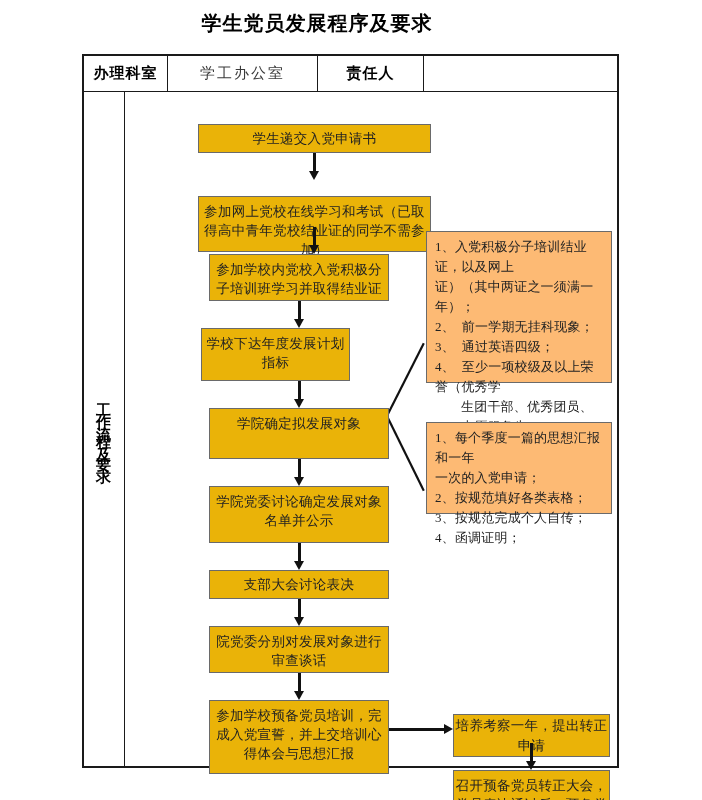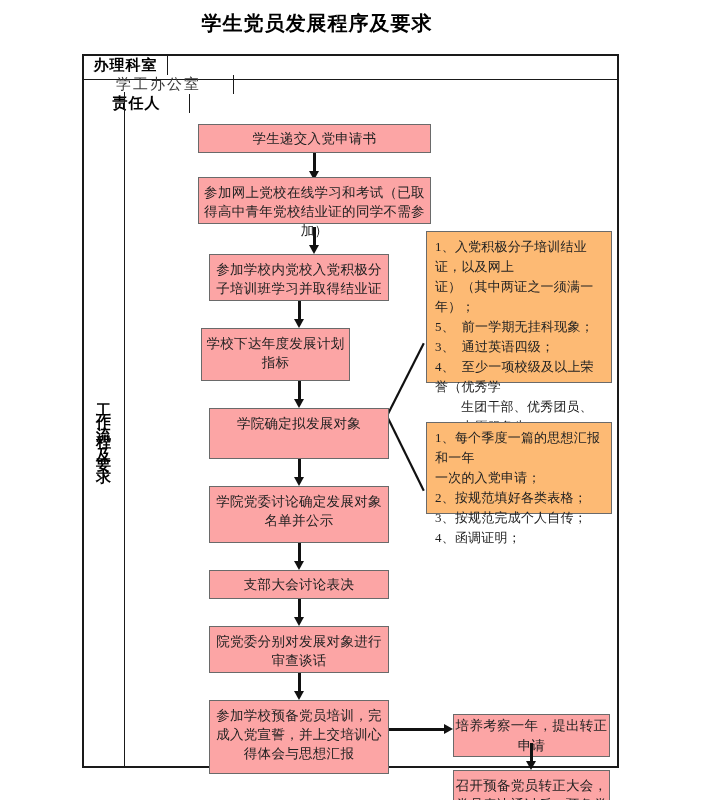--- a/index.html
+++ b/index.html
@@ -40,25 +40,24 @@
     border: 2px solid #1a1a1a;
     box-sizing: border-box;
   }
 
   
   #header-row {
     position: absolute;
     left: 0;
     top: 0;
     width: 100%;
-    height: 24px;
+    height: 36px;
     box-sizing: border-box;
     border-bottom: 1.5px solid #1a1a1a;
     display: flex;
-    flex-direction: column;
   }
   .hcell {
     box-sizing: border-box;
     display: flex;
     align-items: center;
     justify-content: center;
     font-size: 15px;
     font-family: "Liberation Sans", "DejaVu Sans", sans-serif;
     font-weight: bold;
     letter-spacing: 1px;
@@ -104,21 +103,21 @@
   #content-col {
     position: relative;
     flex: 1;
   }
 
   
   .fbox {
     position: absolute;
     box-sizing: border-box;
     border: 1.2px solid #6a6a6a;
-    background: #fca5a5;
+    background: #eab308;
     font-size: 13.5px;
     line-height: 1.42;
     text-align: center;
     color: #222;
     font-family: "Liberation Serif", "DejaVu Serif", serif;
     letter-spacing: 0.3px;
     padding-top: 5px;
   }
   .fbox.vc {
     display: flex;
@@ -205,21 +204,21 @@
     <div id="content-col">
 
       <svg id="diag-svg" viewBox="0 0 494 676" preserveAspectRatio="none">
         <line x1="263" y1="325" x2="300" y2="252" stroke="#111" stroke-width="2.2"></line>
         <line x1="263" y1="325" x2="300" y2="400" stroke="#111" stroke-width="2.2"></line>
       </svg>
 
       <div class="fbox vc" style="left:73px; top:32px; width:233px; height:29px;">学生递交入党申请书</div>
       <div class="vconn" style="left:188px; top:61px; height:18px;"></div>
 
-      <div class="fbox" style="left:73px; top:85px; width:233px; height:47px;">参加网上党校在线学习和考试（已取得高中青年党校结业证的同学不需参加）</div>
+      <div class="fbox" style="left:73px; top:104px; width:233px; height:56px;">参加网上党校在线学习和考试（已取得高中青年党校结业证的同学不需参加）</div>
       <div class="vconn" style="left:188px; top:135px; height:18px;"></div>
 
       <div class="fbox" style="left:84px; top:162px; width:180px; height:47px;">参加学校内党校入党积极分子培训班学习并取得结业证</div>
       <div class="vconn" style="left:173px; top:209px; height:18px;"></div>
 
       <div class="fbox" style="left:76px; top:236px; width:149px; height:53px;">学校下达年度发展计划指标</div>
       <div class="vconn" style="left:173px; top:289px; height:18px;"></div>
 
       <div class="fbox" style="left:84px; top:316px; width:180px; height:51px;">学院确定拟发展对象</div>
       <div class="vconn" style="left:173px; top:367px; height:18px;"></div>
@@ -238,21 +237,21 @@
       <div class="hconn" style="left:264px; top:636px; width:55px;"></div>
 
       <div class="fbox vc" style="left:328px; top:622px; width:157px; height:43px;">培养考察一年，提出转正申请</div>
       <div class="vconn" style="left:405px; top:651px; height:18px;"></div>
 
       <div class="fbox" style="left:328px; top:678px; width:157px; height:47px;">召开预备党员转正大会，党员表决通过后，预备党员转正</div>
 
       <div class="nbox" style="left:301px; top:139px; width:186px; height:152px;">
         <div class="nline">1、入党积极分子培训结业证，以及网上</div>
         <div class="nline">证）（其中两证之一须满一年）；</div>
-        <div class="nline">5、  前一学期无挂科现象；</div>
+        <div class="nline">2、  前一学期无挂科现象；</div>
         <div class="nline">3、  通过英语四级；</div>
         <div class="nline">4、  至少一项校级及以上荣誉（优秀学</div>
         <div class="nline hang">生团干部、优秀团员、志愿服务先</div>
         <div class="nline hang">进个人、优秀学生干部、三好学生</div>
         <div class="nline hang">等）</div>
       </div>
 
       <div class="nbox" style="left:301px; top:330px; width:186px; height:92px;">
         <div class="nline">1、每个季度一篇的思想汇报和一年</div>
         <div class="nline">一次的入党申请；</div>

